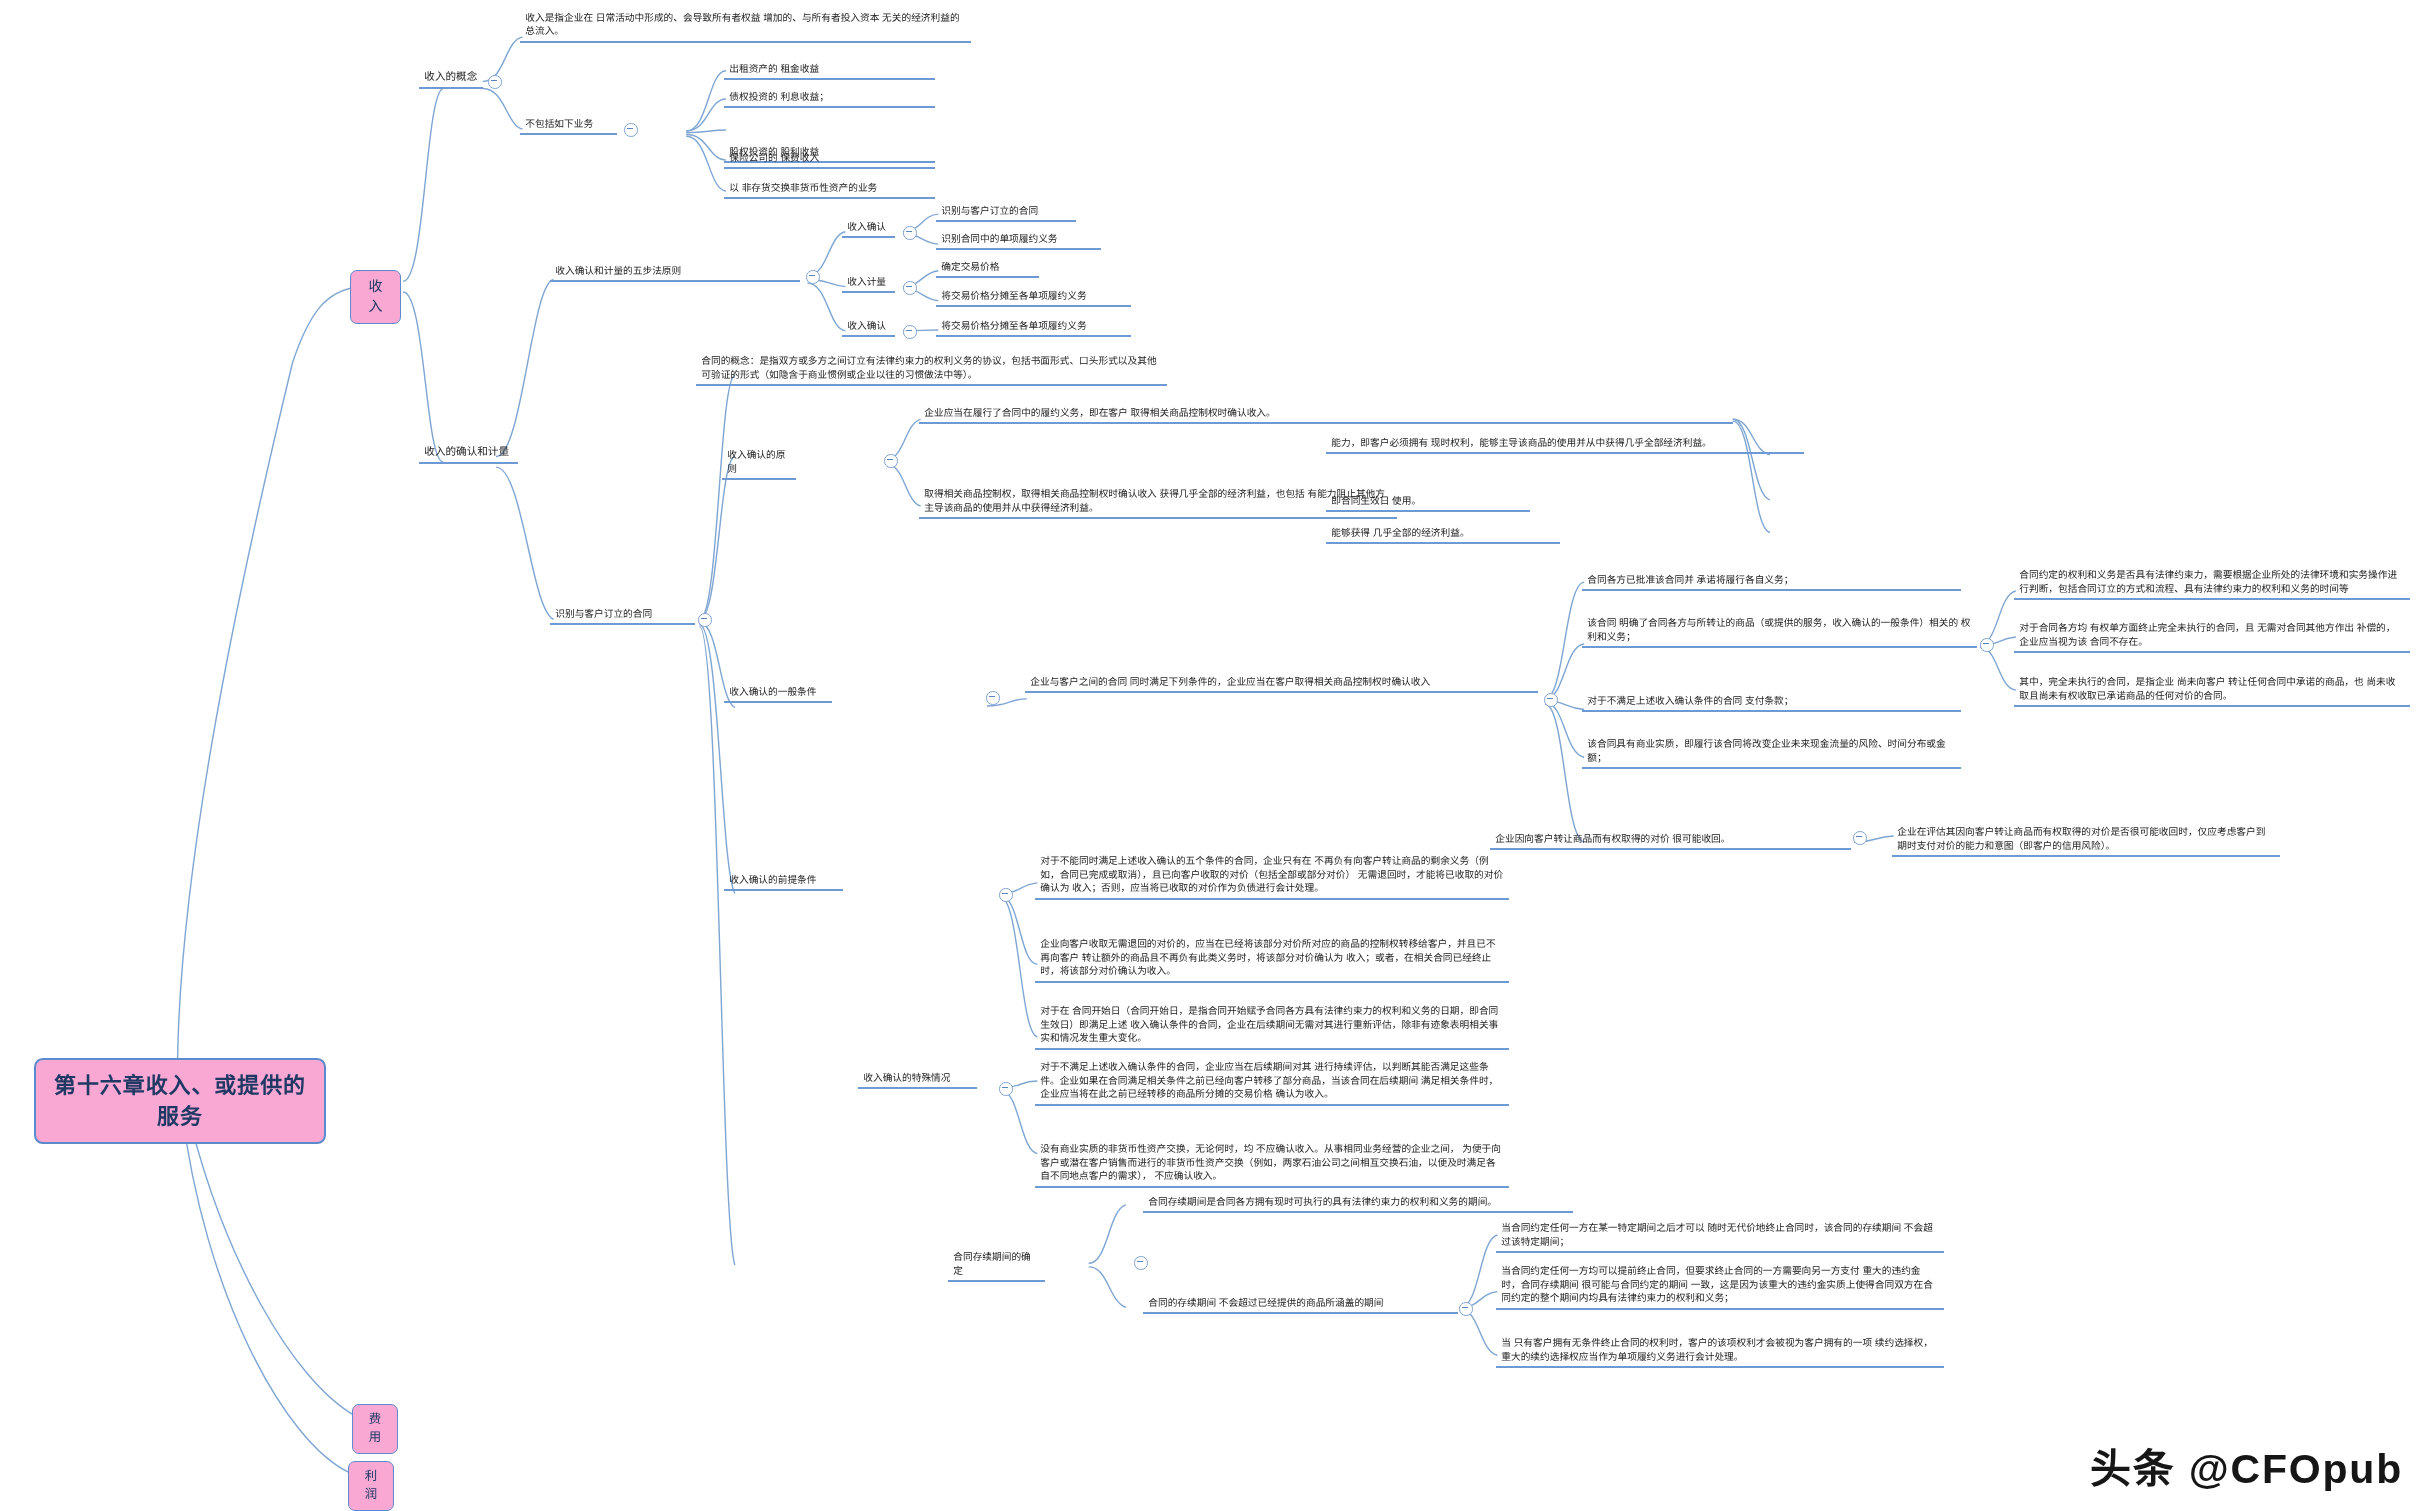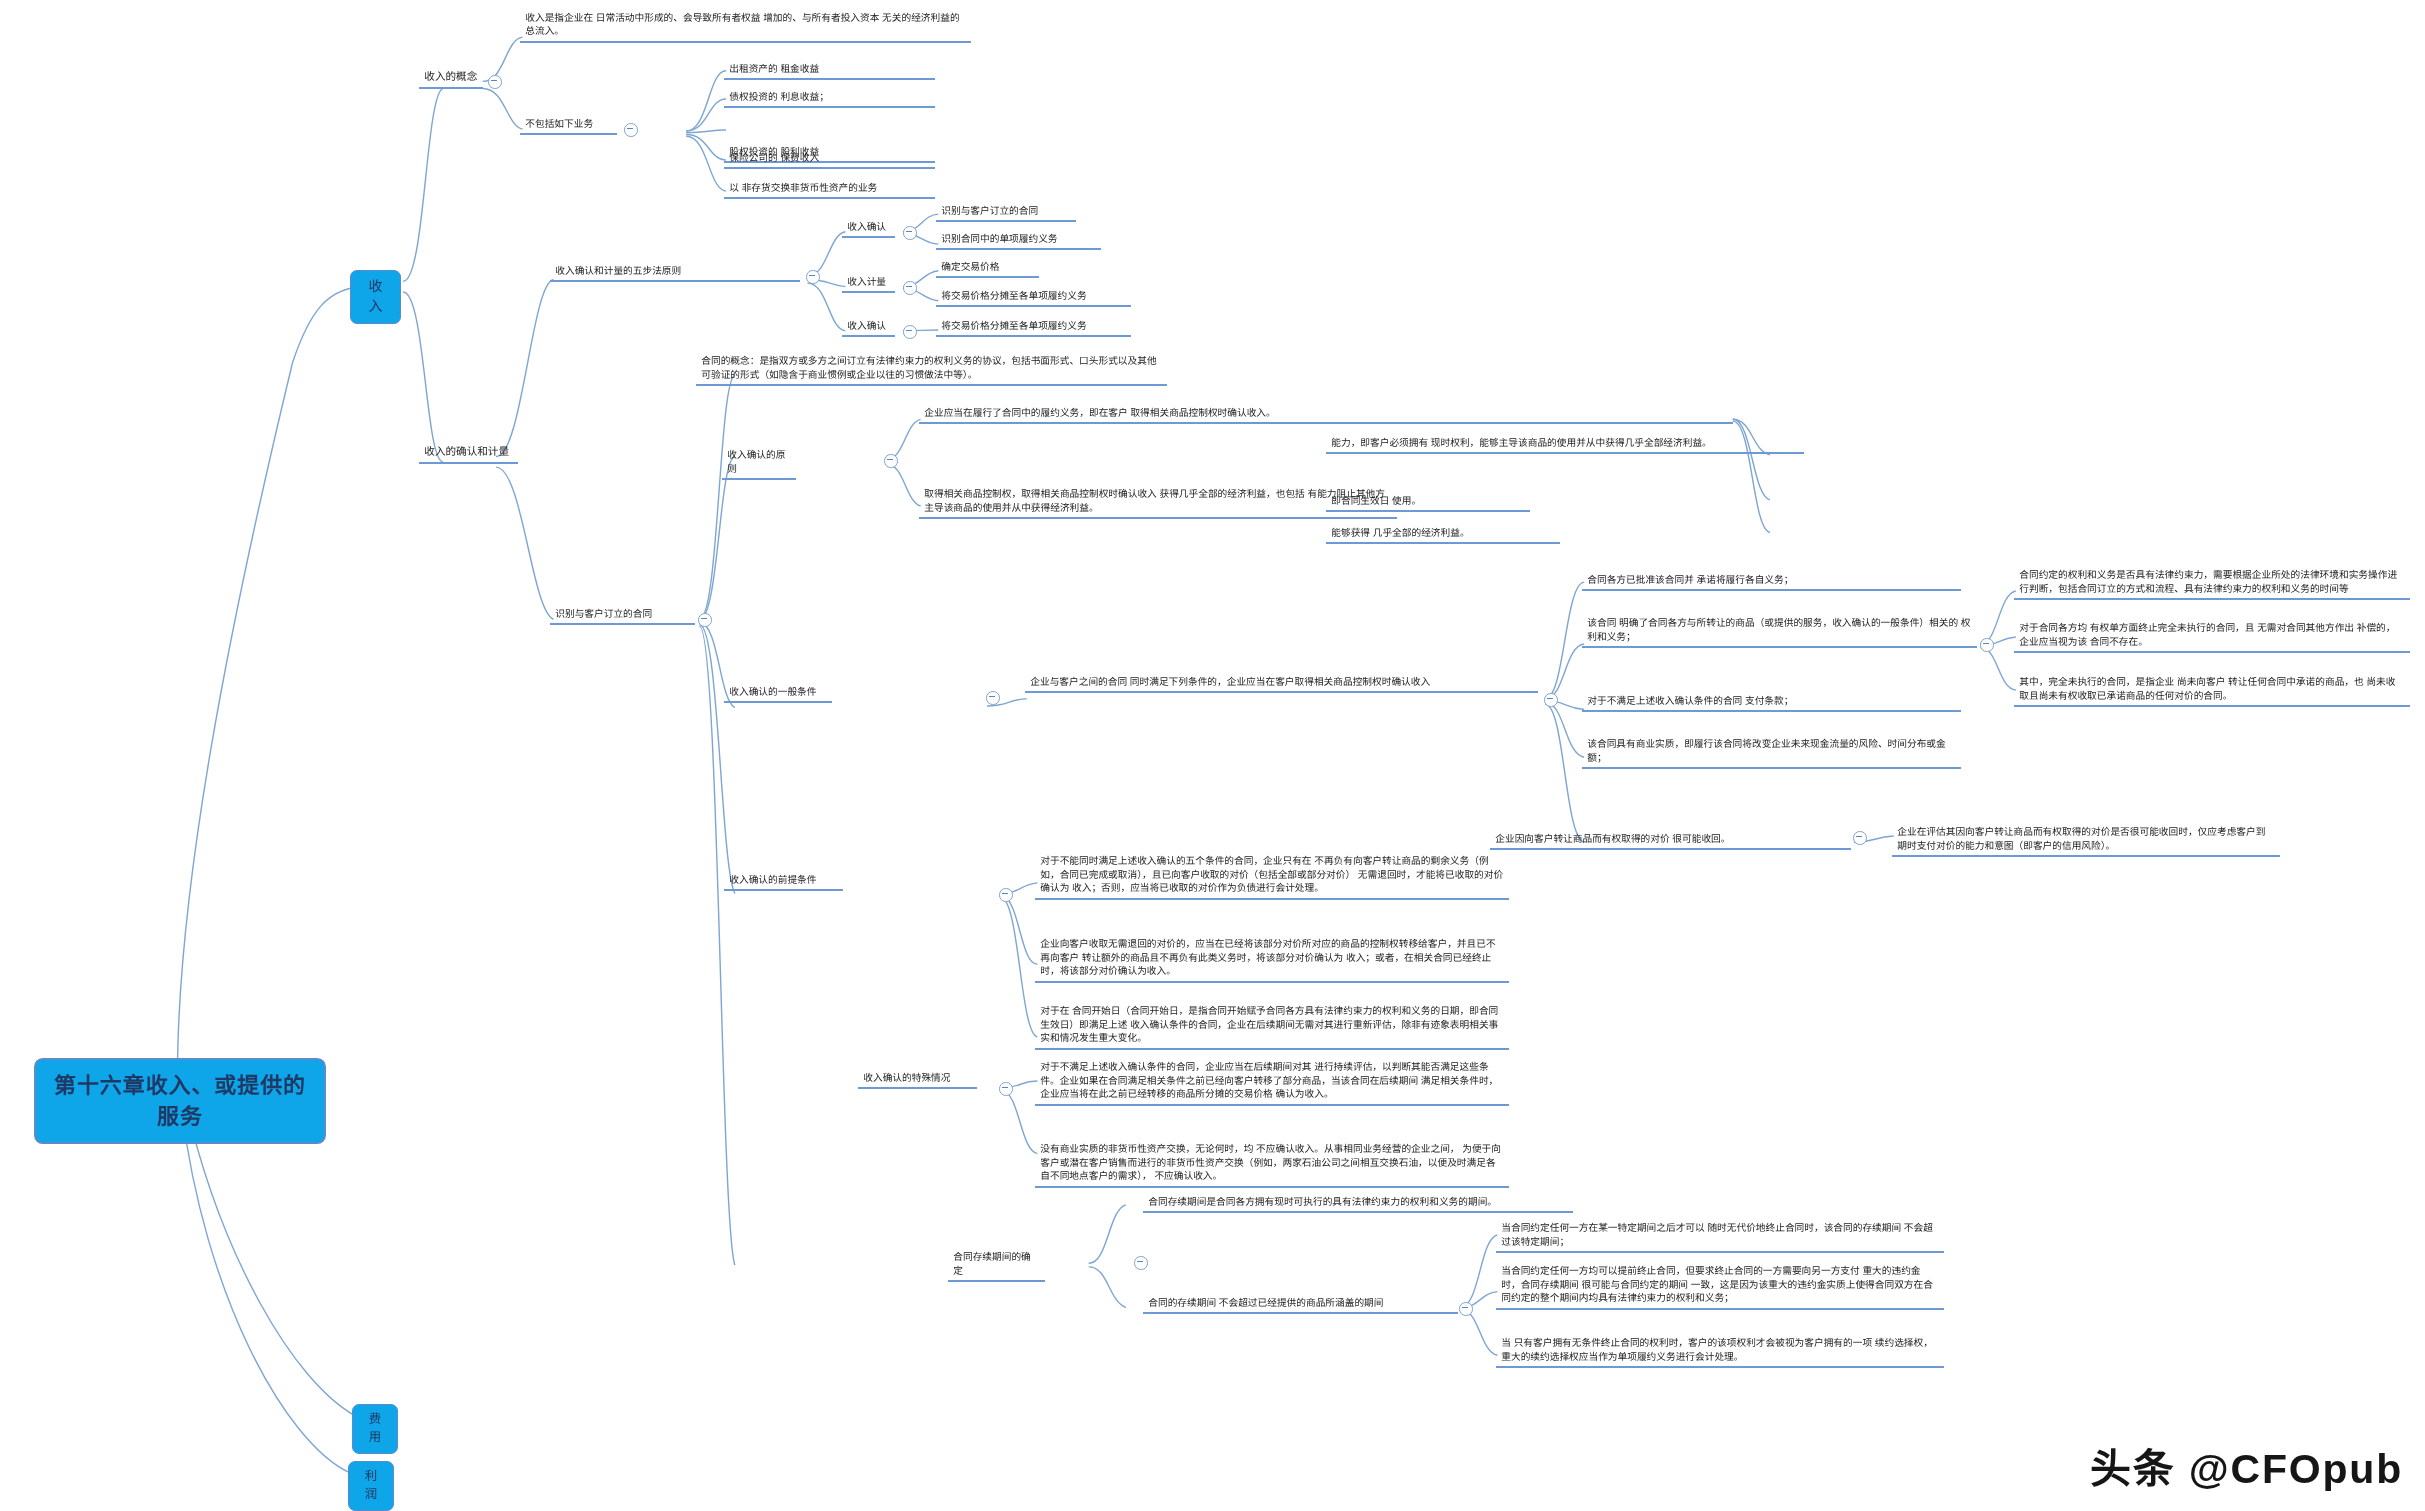--- a/index.html
+++ b/index.html
@@ -30,21 +30,21 @@
   }
   
   .u{
     border-bottom:2.7px solid #6d9ad4;
     padding:1.8px 5.3px 2.7px 5.3px;
   }
   
   .boxed{
     border:1.8px solid #5b8bcd;
     border-radius:7px;
-    background:#0ea5e9;
+    background:#f9a8d4;
     padding:6.2px 12.4px;
     color:#1f3864;
     text-align:center;
   }
   .root{
     font-size:22px;
     font-weight:bold;
     letter-spacing:0.9px;
     border-width:2.7px;
     border-radius:8.8px;

